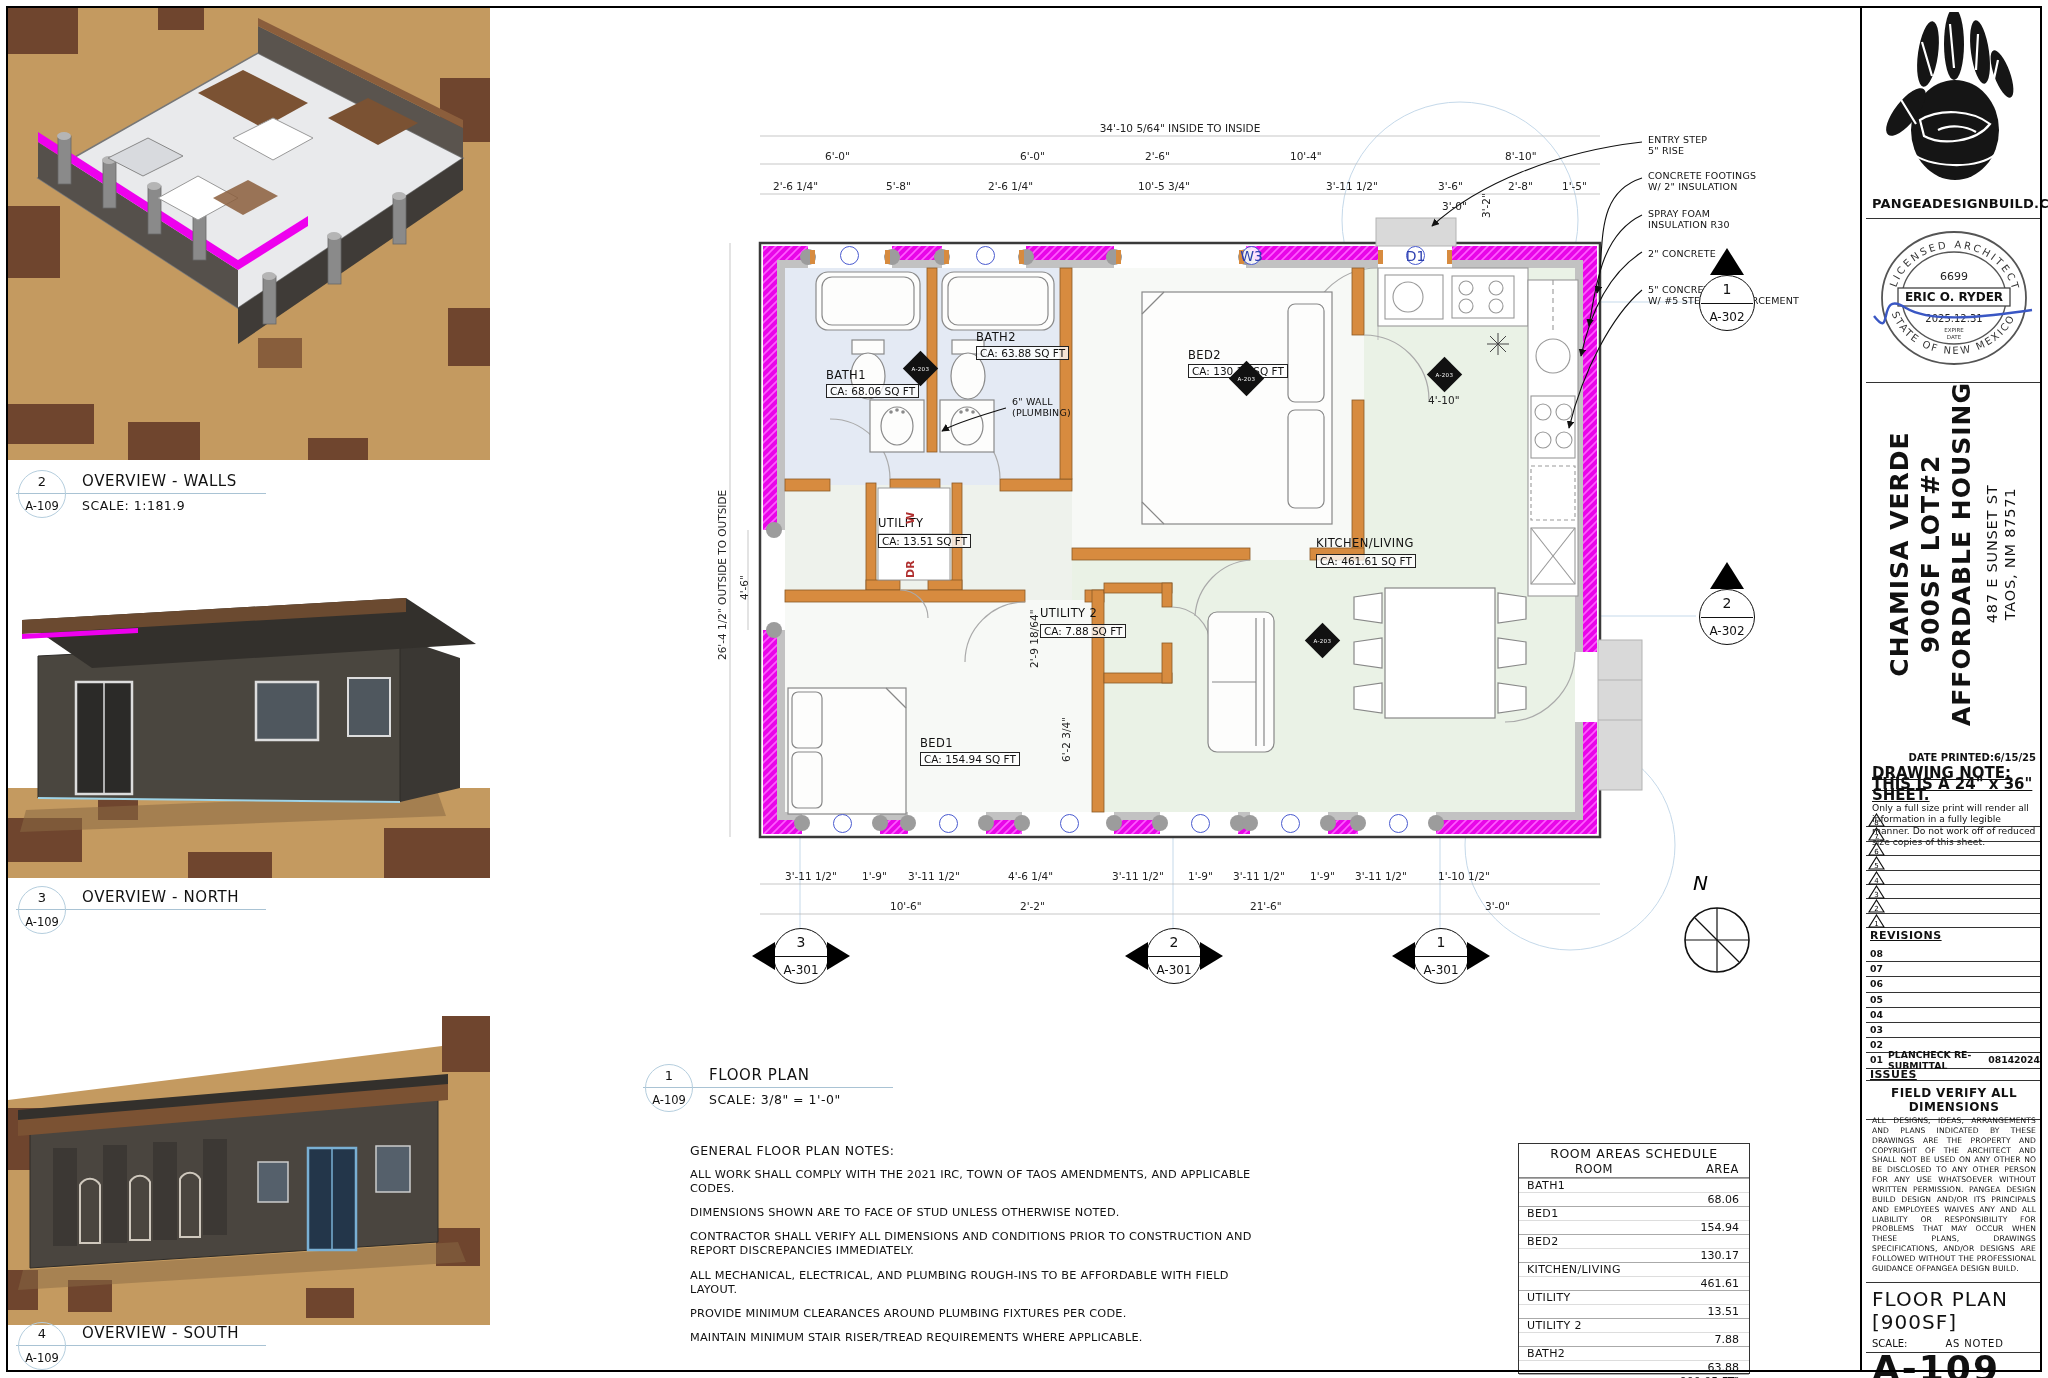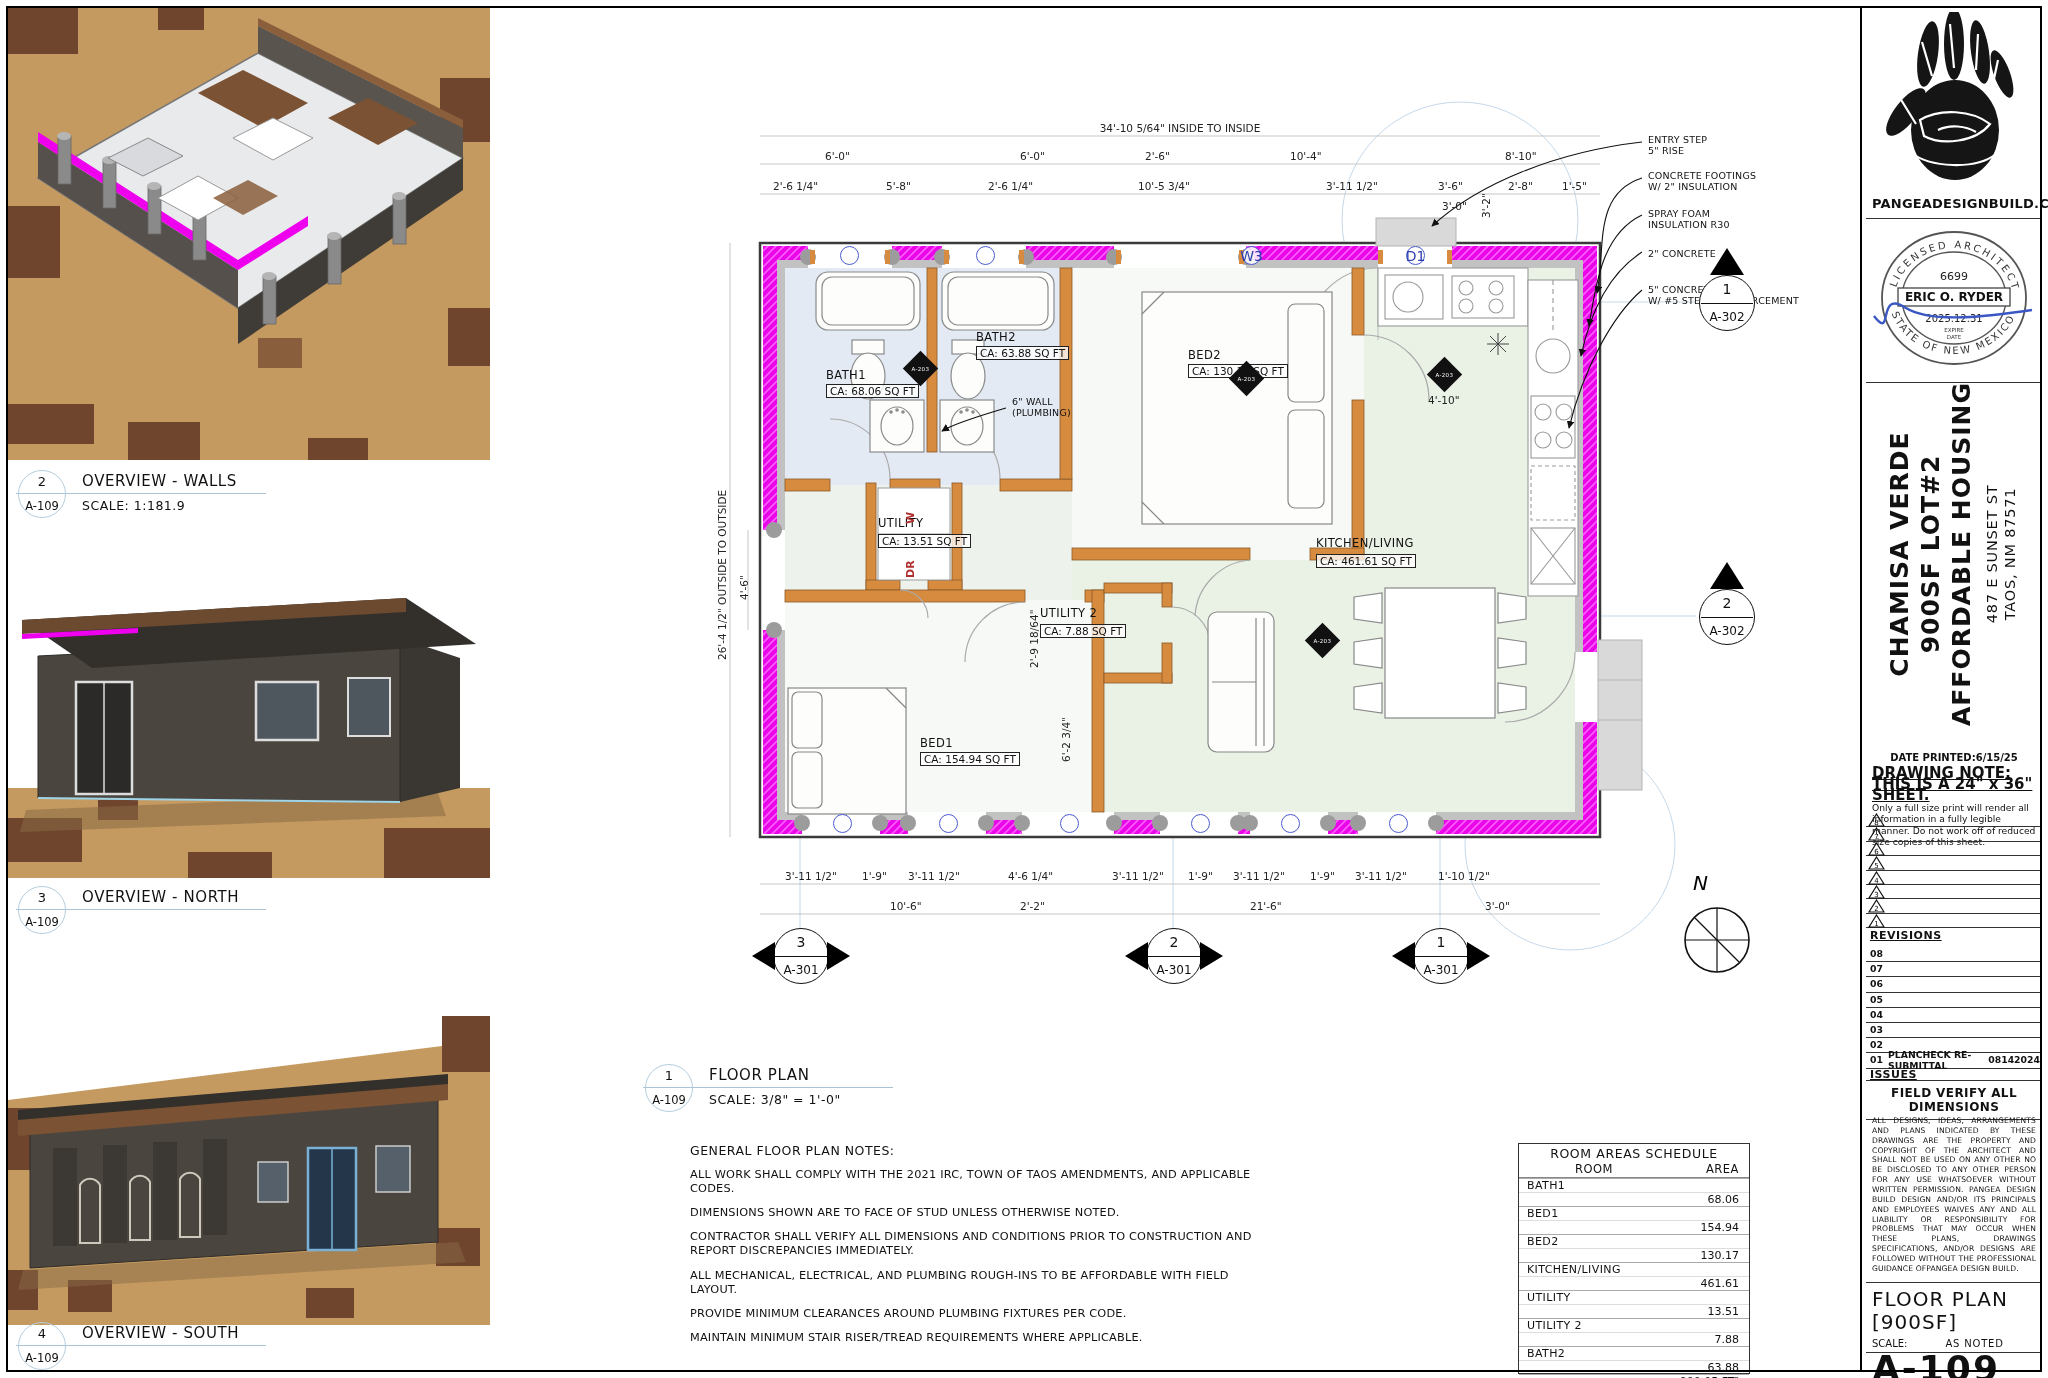--- a/index.html
+++ b/index.html
@@ -53,21 +53,21 @@
         padding:1px 10px 1px 56px;border-bottom:1px solid #888}
   .srow1{font-size:11px;letter-spacing:.4px;padding:0 8px;border-top:1px solid #aaa;line-height:13px}
   .srow2{font-size:11px;text-align:right;padding:0 10px;border-top:1px solid #ddd;line-height:13px}
   .stot{font-size:11px;text-align:right;padding:0 10px;border-top:1px solid #aaa;line-height:14px}
   .tb-web{position:absolute;left:1872px;top:196px;width:164px;text-align:center;font-size:13px;font-weight:bold;letter-spacing:.2px}
   .tb-hr{position:absolute;left:1866px;width:176px;border-top:1.5px solid #333}
   .project-rot{position:absolute;left:1884px;top:748px;width:388px;transform:rotate(-90deg);
         transform-origin:0 0;text-align:center}
   .pr-big{font-size:25px;font-weight:bold;letter-spacing:1px;line-height:31px;white-space:nowrap}
   .pr-addr{font-size:14.5px;letter-spacing:.8px;line-height:18px;margin-top:6px}
-  .tb-date{position:absolute;left:1872px;top:752px;width:164px;display:flex;justify-content:center;font-size:10px;font-weight:bold}
+  .tb-date{position:absolute;left:1872px;top:752px;width:164px;display:flex;justify-content:flex-end;font-size:10px;font-weight:bold}
   .tb-dn{position:absolute;left:1872px;top:768px;width:166px}
   .tb-dn .t{font-size:15px;font-weight:bold;text-decoration:underline;line-height:11px}
   .tb-dn .b{font-size:9.2px;line-height:11.4px;margin-top:1px}
   .trirow{position:absolute;left:1866px;width:176px;height:14.4px;border-bottom:1px solid #333}
   .tb-sec{position:absolute;left:1866px;width:176px;font-size:11px;font-weight:bold;text-decoration:underline;letter-spacing:.5px;padding-left:4px}
   .irow{position:absolute;left:1866px;width:176px;height:15.2px;border-bottom:1px solid #333;
         display:flex;align-items:center;font-size:9.3px;font-weight:bold}
   .irow .n{width:18px;padding-left:4px}
   .irow .d{flex:1}
   .irow .dt{padding-right:2px}

